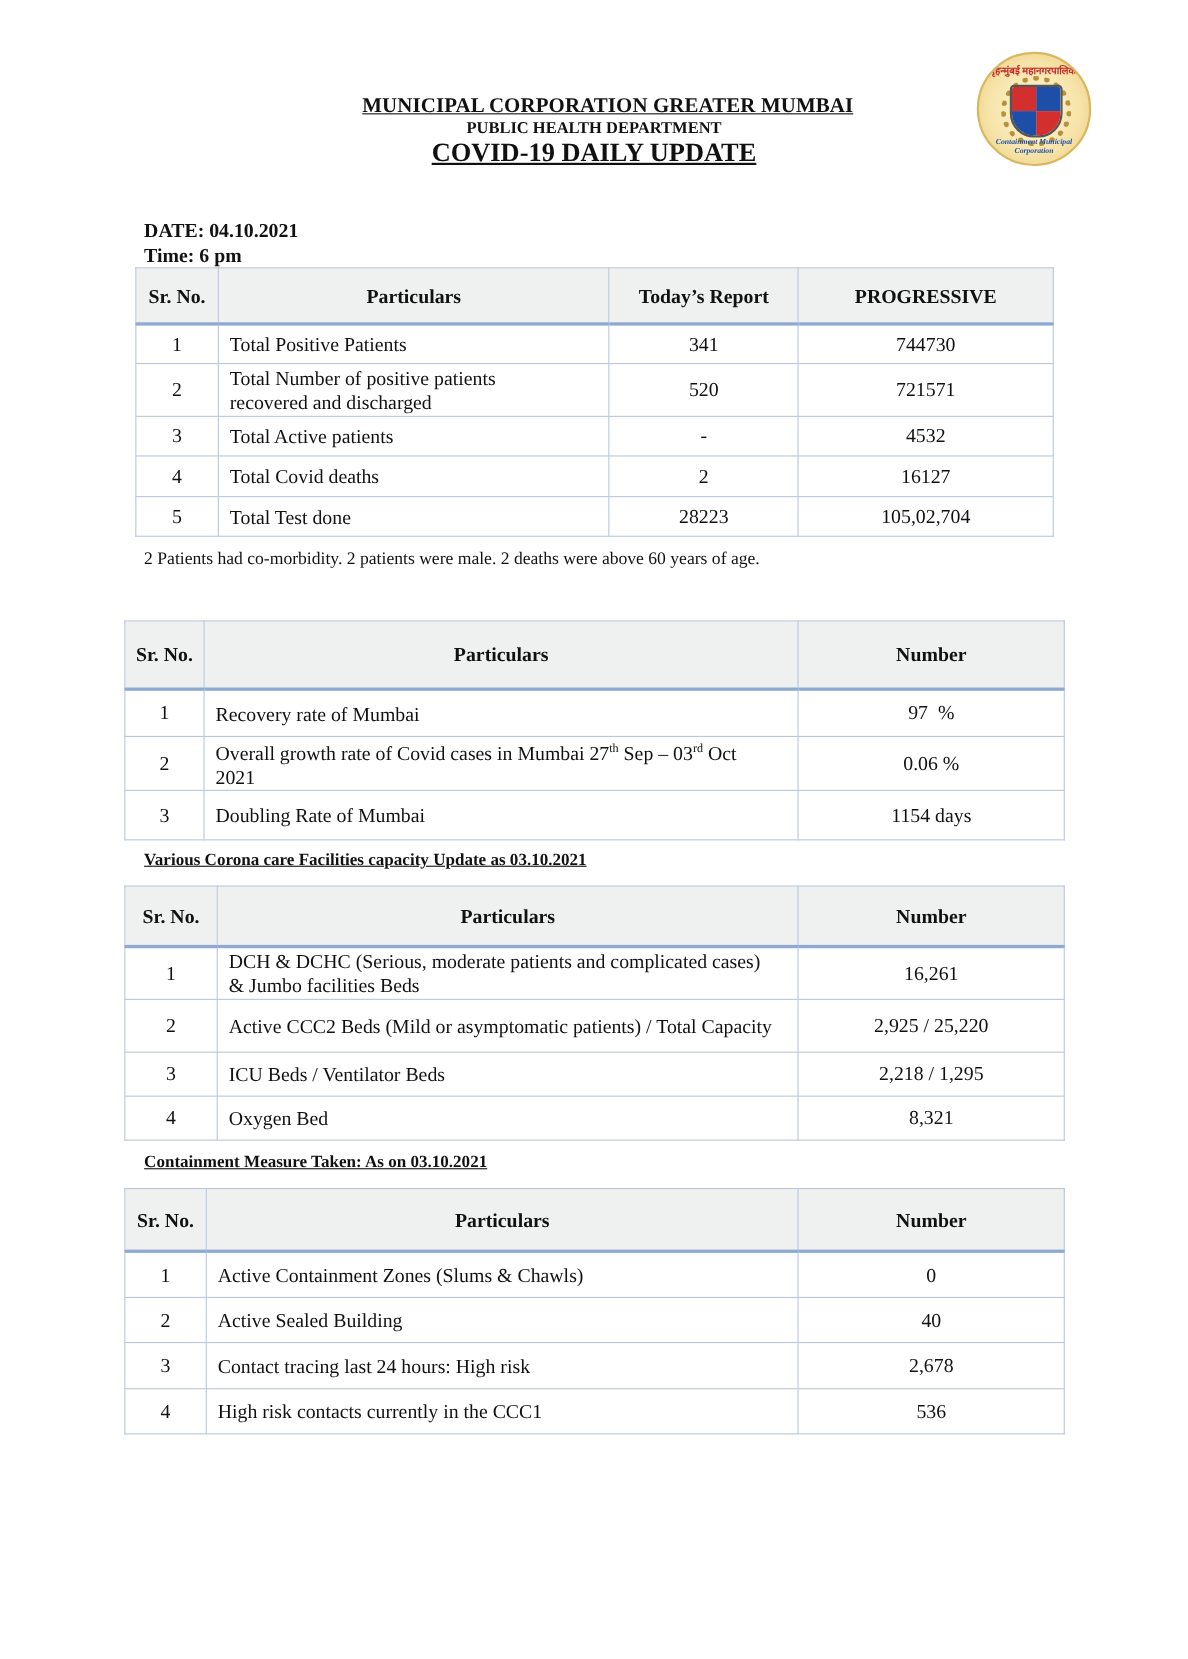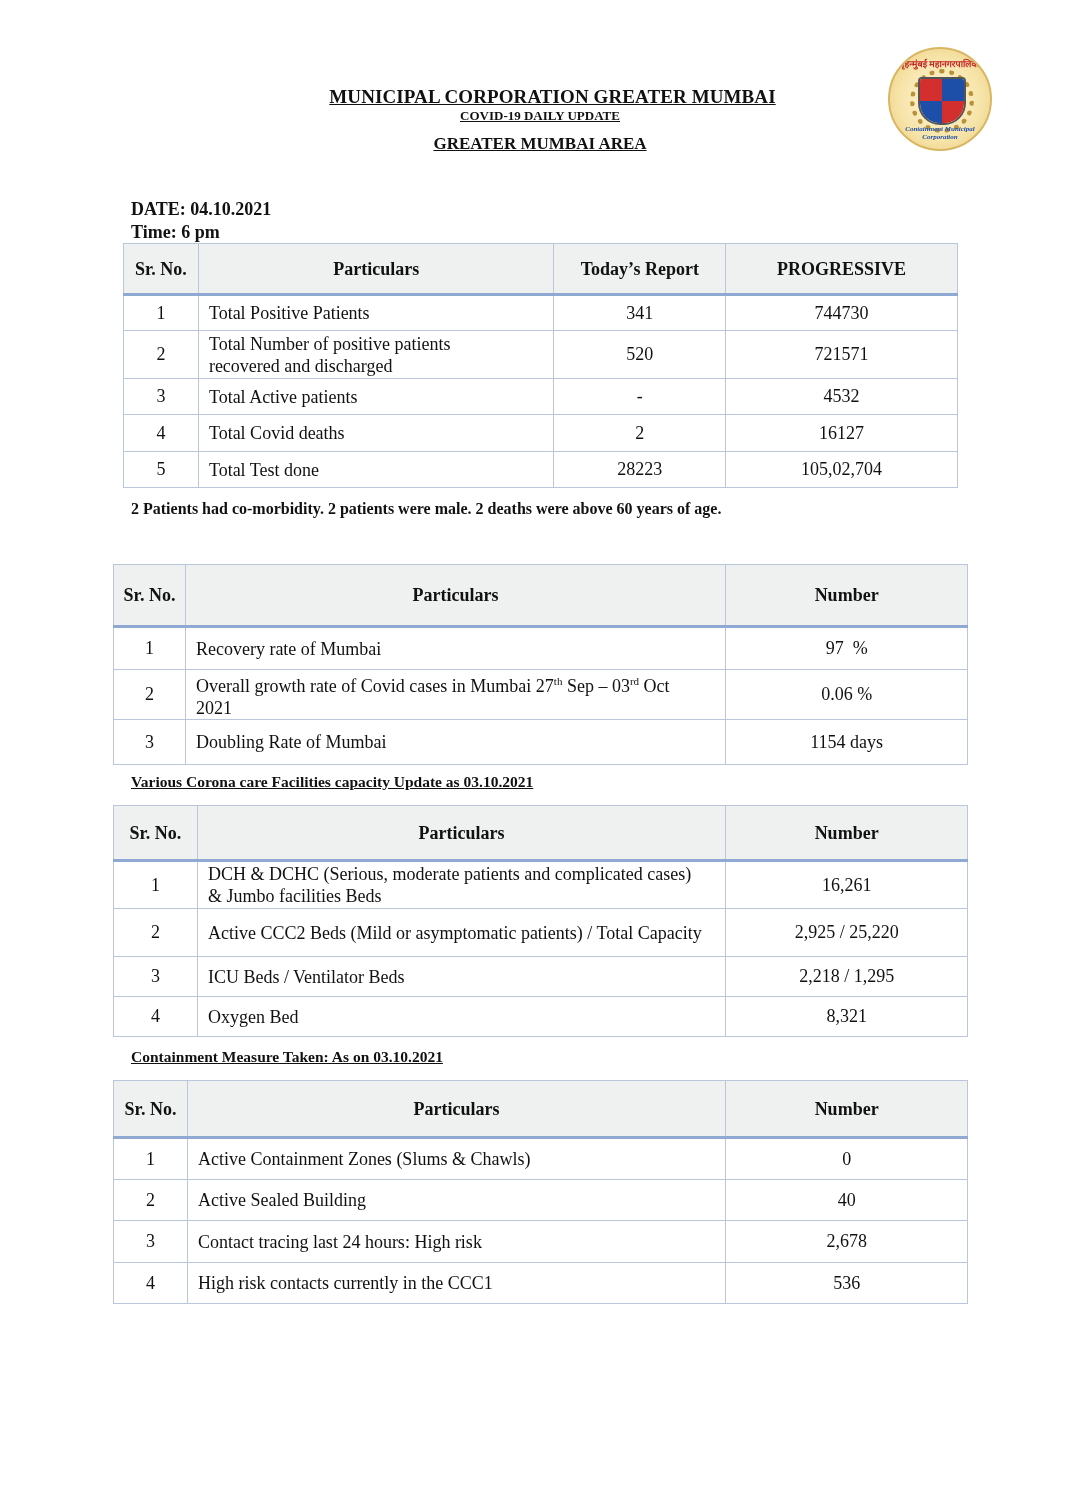--- a/index.html
+++ b/index.html
@@ -2,21 +2,21 @@
 <html><head>
 <meta charset="utf-8">
 <style>
   * { box-sizing: border-box; margin: 0; padding: 0; }
   html, body { width: 1080px; height: 1508px; background: #ffffff; }
   body { position: relative; font-family: "Liberation Serif", "DejaVu Serif", serif; color: #111; }
 
   .header { position: absolute; left: 0; top: 86px; width: 1080px; text-align: center; }
   .h-title { font-weight: bold; font-size: 19px; text-decoration: underline; letter-spacing: 0.1px; margin-left: 25px; }
   .h-dept { font-weight: bold; font-size: 15px; margin-top: 1px; }
-  .h-update { font-weight: bold; font-size: 13px; text-decoration: underline; margin-top: 0px; }
+  .h-update { font-weight: bold; font-size: 24px; text-decoration: underline; margin-top: 0px; }
   .h-area { font-weight: bold; font-size: 17px; text-decoration: underline; margin-top: 10px; }
 
   .logo { position: absolute; left: 888px; top: 47px; width: 104px; height: 104px; border-radius: 50%;
           background: radial-gradient(circle, #fff7dc 0%, #f6e3a7 60%, #e8c97a 100%); border: 2px solid #d9b761; overflow: hidden; }
   .logo .marathi { position: absolute; top: 8px; left: 0; width: 100%; text-align: center; font-size: 9px; color: #c62828; font-weight: bold; }
   .logo .shield { position: absolute; left: 28px; top: 28px; width: 48px; height: 48px; border: 2px solid #555; border-radius: 4px 4px 22px 22px; overflow: hidden; }
   .logo .shield div { position: absolute; width: 50%; height: 50%; }
   .logo .q1 { left: 0; top: 0; background: #d32f2f; }
   .logo .q2 { right: 0; top: 0; background: #1e4fa8; }
   .logo .q3 { left: 0; bottom: 0; background: #1e4fa8; }
@@ -25,33 +25,33 @@
   .logo .eng { position: absolute; bottom: 8px; left: 0; width: 100%; text-align: center; font-size: 7px; color: #1e4fa8; font-weight: bold; font-style: italic; }
 
   .meta { position: absolute; left: 131px; top: 198px; font-weight: bold; font-size: 18px; line-height: 23px; }
 
   table.grid { position: absolute; border-collapse: collapse; font-size: 18px; }
   table.grid th, table.grid td { border: 1px solid #b9c6dc; text-align: center; vertical-align: middle; }
   table.grid th { background: #eef1ef; font-weight: bold; font-size: 18px; line-height: 22px; border-bottom: 3px solid #8fa9d2; }
   table.grid td.part { text-align: left; padding-left: 10px; line-height: 22px; }
   table.grid sup { font-size: 11px; }
 
-  .notes { position: absolute; left: 131px; top: 498px; width: 830px; font-weight: bold; }
+  .notes { position: absolute; left: 131px; top: 498px; width: 830px; font-weight: normal; }
   .notes .n1 { font-size: 16px; line-height: 22px; }
   .notes .n2 { font-size: 14.5px; line-height: 22px; }
 
   .sec-title { position: absolute; left: 131px; font-weight: bold; font-size: 15.5px; text-decoration: underline; }
 </style>
 </head>
 <body>
 
 <div class="header">
   <div class="h-title">MUNICIPAL CORPORATION GREATER MUMBAI</div>
+  <div class="h-dept">PUBLIC HEALTH DEPARTMENT</div>
   <div class="h-update">COVID-19 DAILY UPDATE</div>
-  <div class="h-area">GREATER MUMBAI AREA</div>
 </div>
 
 <div class="logo">
   <div class="marathi">बृहन्मुंबई महानगरपालिका</div>
   <div class="wreath"></div>
   <div class="shield">
     <div class="q1"></div>
       <div class="q2"></div>
       <div class="q3"></div>
       <div class="q4"></div>

